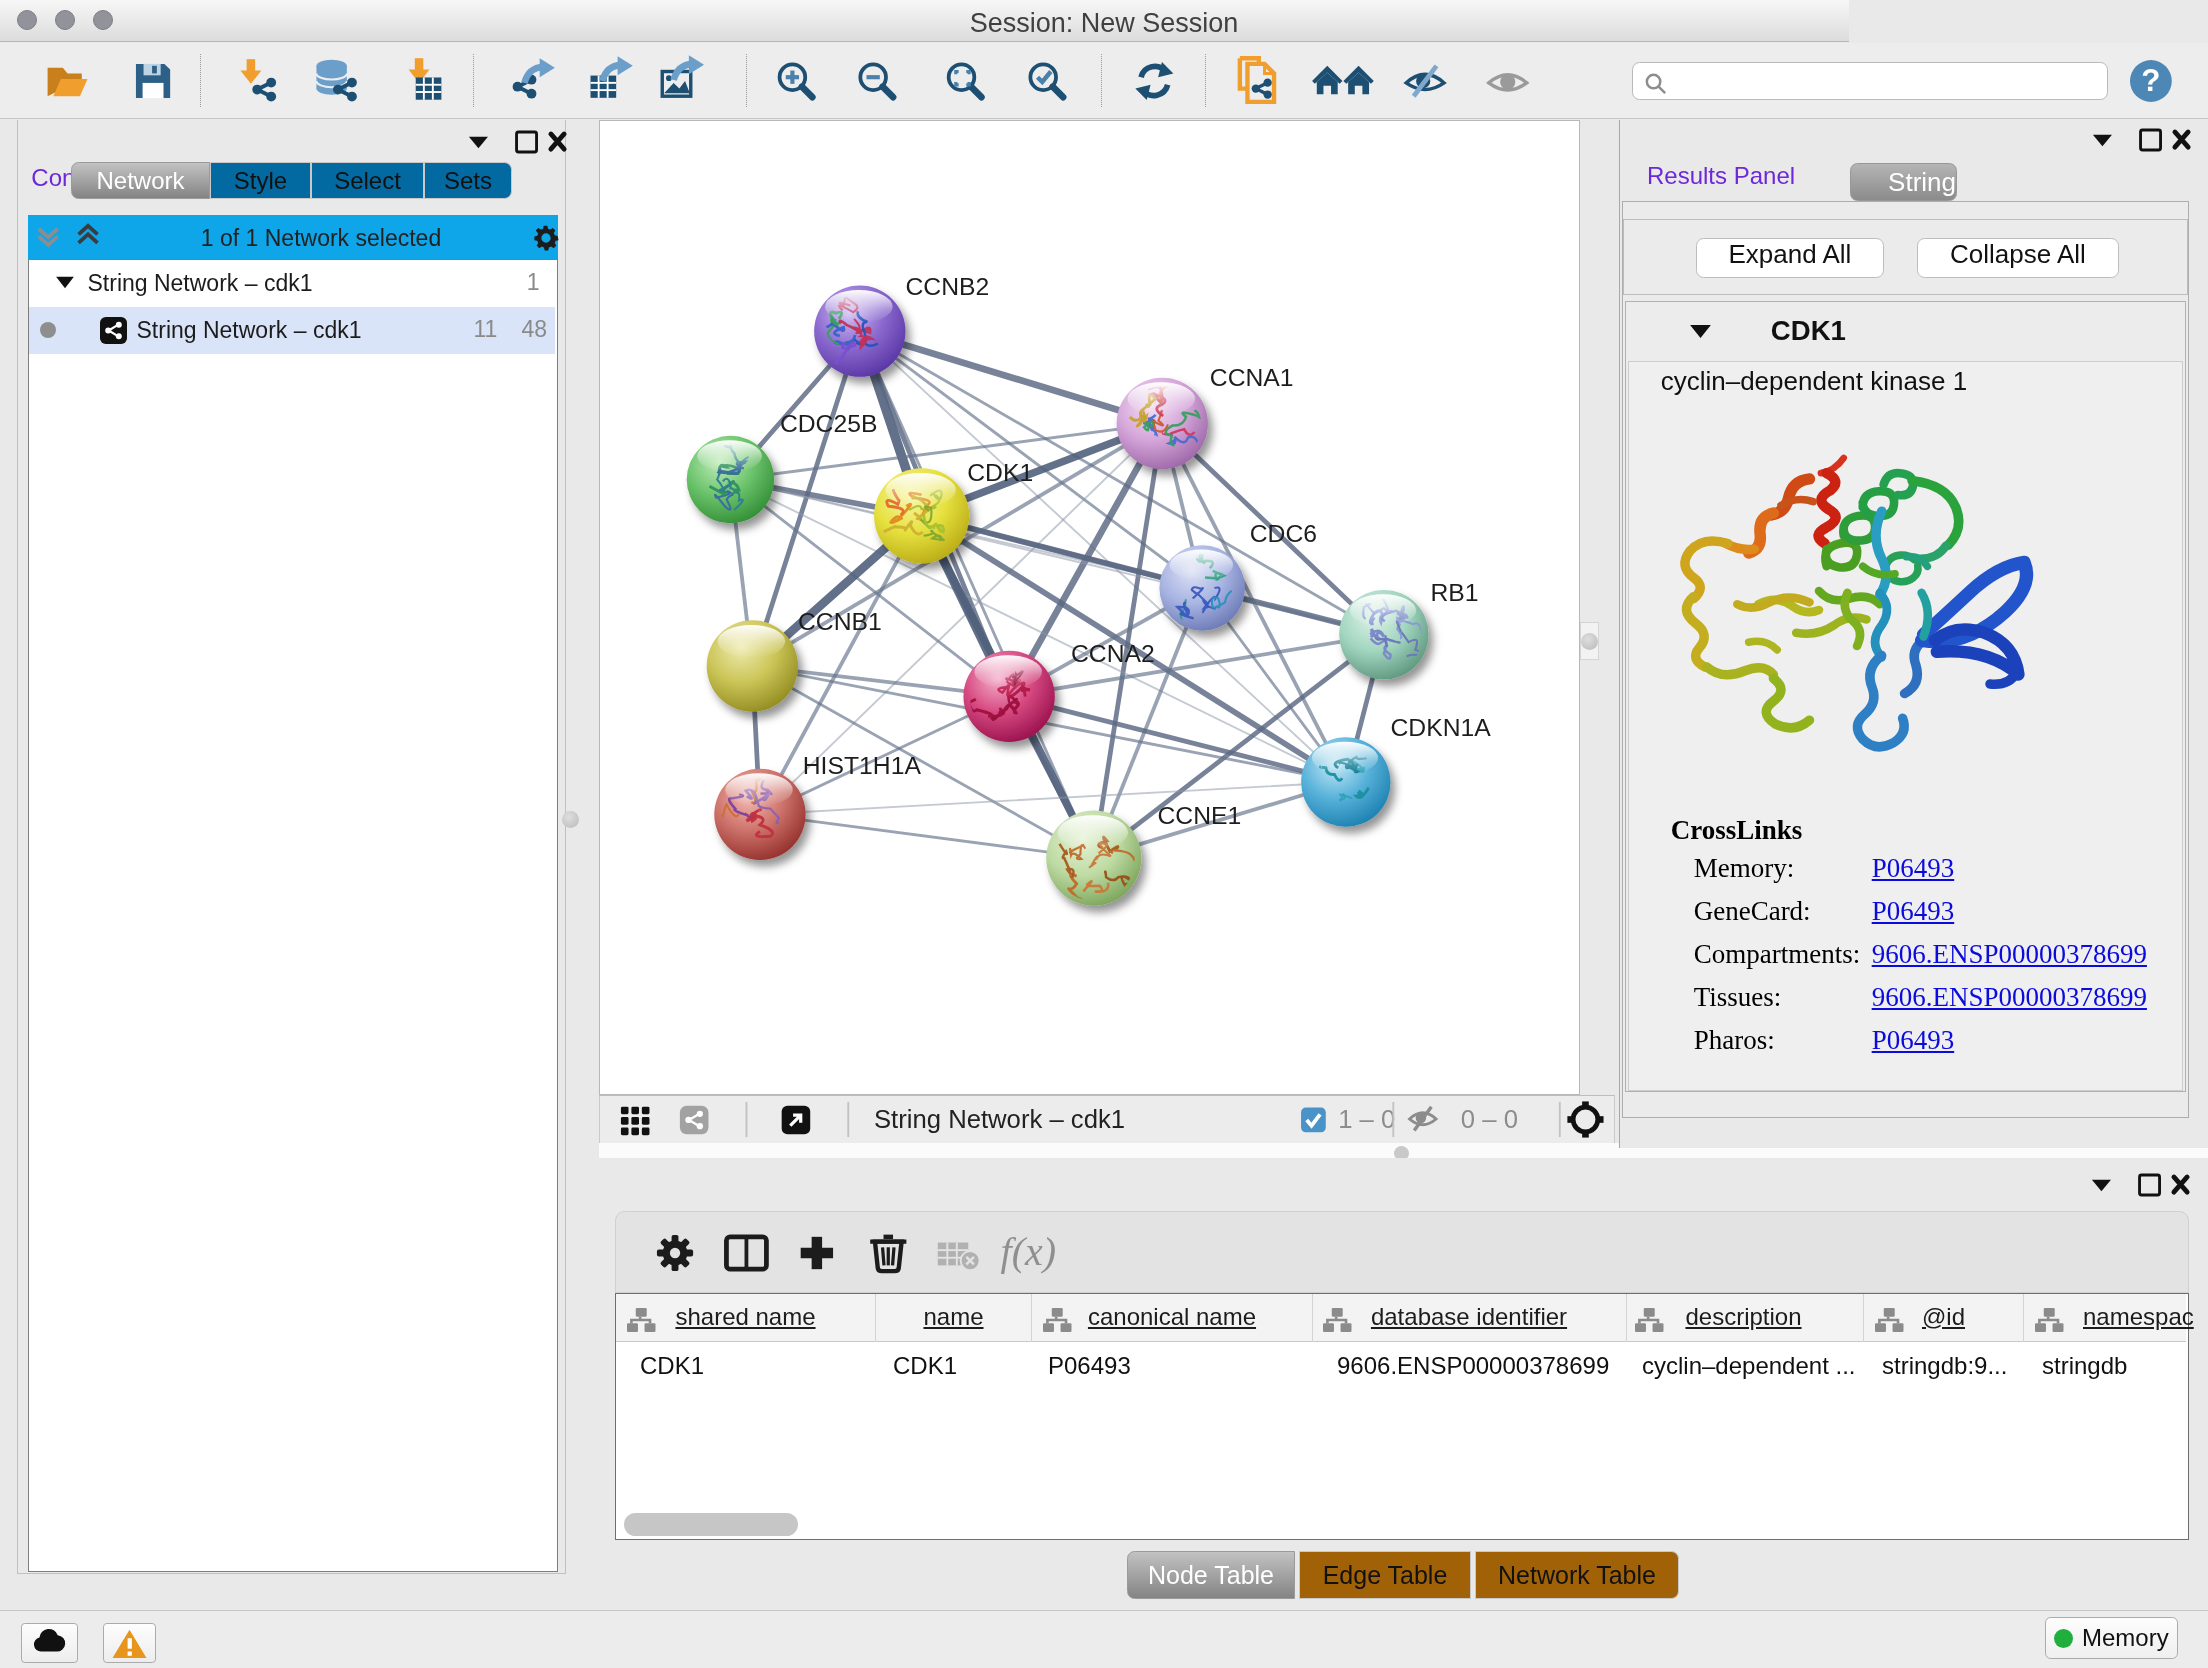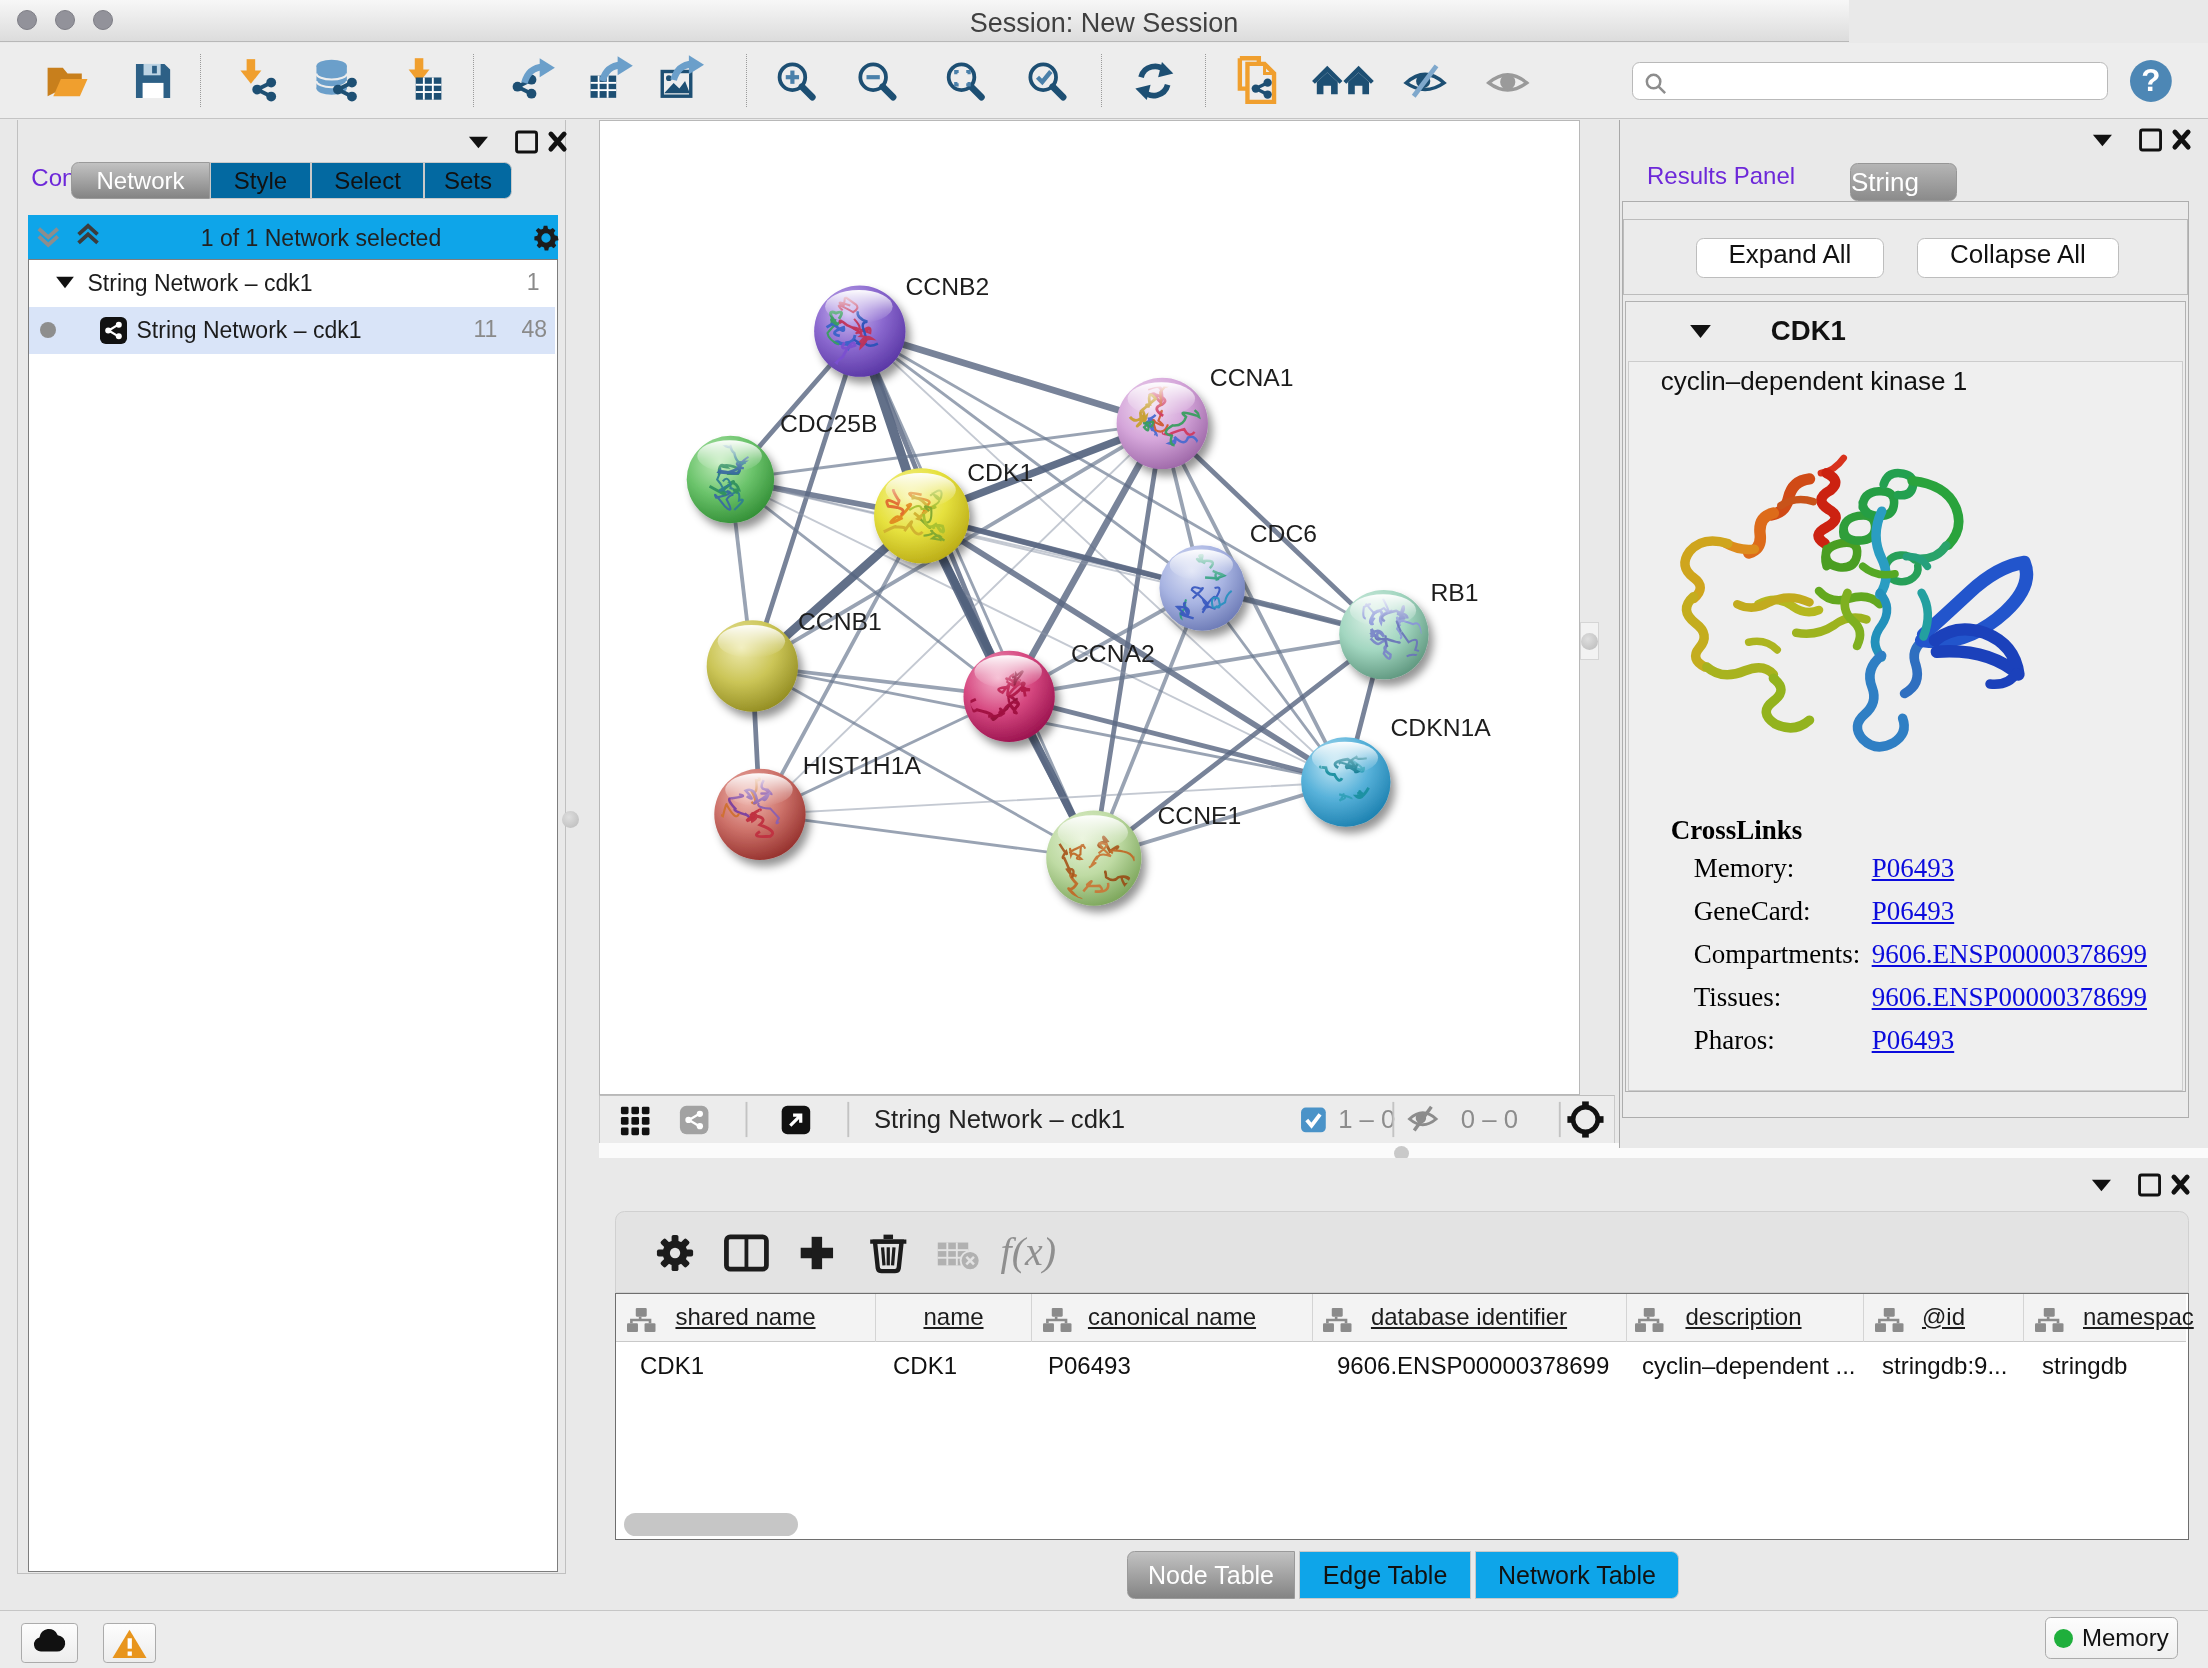--- a/index.html
+++ b/index.html
@@ -50,21 +50,21 @@
   background:radial-gradient(circle at 40% 35%, #dedede, #b9b9b9); }
 #lsplit { position:absolute; left:559px; top:120px; width:39px; height:1454px; }
 #lsplit .dot { position:absolute; left:2.9px; top:691px; width:17px; height:17px; border-radius:50%;
   background:radial-gradient(circle at 40% 35%, #dedede, #b9b9b9); }
 
 
 #rpanel { position:absolute; left:1619px; top:120px; width:590px; height:1028px; background:#e9e9e9;
   border-left:1.9px solid #a8a8a8; }
 #stringtab { position:absolute; left:230px; top:43px; width:107px; height:38px;
   background:linear-gradient(#b5b5b5,#8b8b8b); border:1px solid #979797; border-radius:7.6px;
-  color:#fff; font-size:26px; text-align:left; line-height:36px; }
+  color:#fff; font-size:26px; text-align:right; line-height:36px; }
 #rbox { position:absolute; left:1.9px; top:81px; width:567px; height:917px; background:#ebebeb;
   border:1px solid #adadad;padding-left:40px; }
 #rbtnbox { position:absolute; left:0px; top:17px; width:565px; height:76px; border:1px solid #bcbcbc; background:#ebebeb; }
 .rbtn { position:absolute; top:18px; height:40px; background:#fff; border:1px solid #bdbdbd;
   border-radius:7.6px; font-size:26px; text-align:center; color:#111; }
 #cdkbox { position:absolute; left:1.9px; top:99px; width:561px; height:791px; border:1px solid #b1b1b1; background:#ececec; }
 #cdkhead { position:absolute; left:0; top:0; width:559px; height:59px; font-size:27.6px; font-weight:bold; color:#111; }
 #cdkbody { position:absolute; left:1.9px; top:59px; width:555px; height:730px; background:#efefef; border:1px solid #cccccc; }
 #xlinks { position:absolute; left:42px; top:453px; font-family:"Liberation Serif", serif; font-size:27px; color:#000; }
 .xrow { height:43px; }
@@ -78,21 +78,21 @@
 #ttable { position:absolute; left:16px; top:135px; width:1574px; height:247px; background:#ffffff;
   border:1.9px solid #6e6e6e; }
 #thead { position:absolute; left:0; top:0; width:1570px; height:48px; background:#f3f3f3;
   border-bottom:1px solid #c9c9c9; font-size:24px; color:#1c1c1c; }
 .hcol { position:absolute; top:0; height:48px; border-right:1px solid #d4d4d4; }
 .hlab { position:absolute; top:8.6px; width:100%; text-align:center;text-decoration:underline; }
 .trow { position:absolute; left:0; top:49px; width:1570px; height:48px; font-size:24px; color:#111; }
 .tcell { position:absolute; top:8.6px; white-space:nowrap; overflow:hidden; }
 #tscroll { position:absolute; left:7.6px; top:219px; width:174px; height:23px; background:#c6c6c6; border-radius:12.4px; }
 #ttabs { position:absolute; left:0; top:393px; width:1609px; height:49px; }
-.ttab { position:absolute; top:0; height:48px; background:#0ea5e9; border:1px solid #c9c9c9;
+.ttab { position:absolute; top:0; height:48px; background:#a16207; border:1px solid #c9c9c9;
   font-size:25px; text-align:center; line-height:46px; color:#111; }
 
 
 #statusbar { position:absolute; left:0; top:1610px; width:2208px; height:58px; background:#ececec;
   border-top:1px solid #c6c6c6; }
 .sbtn { position:absolute; top:12.4px; height:40px; background:linear-gradient(#fdfdfd,#ededed);
   border:1px solid #ababab; border-radius:3.8px; }
 #membtn { position:absolute; left:2045px; top:5.7px; width:133px; height:42px; background:linear-gradient(#fdfdfd,#efefef);
   border:1px solid #ababab; border-radius:5.7px; font-size:24px; color:#111; text-align:center; line-height:40px; }
 #membtn .dot { display:inline-block; width:19px; height:19px; background:#1faf3c; border-radius:50%;

